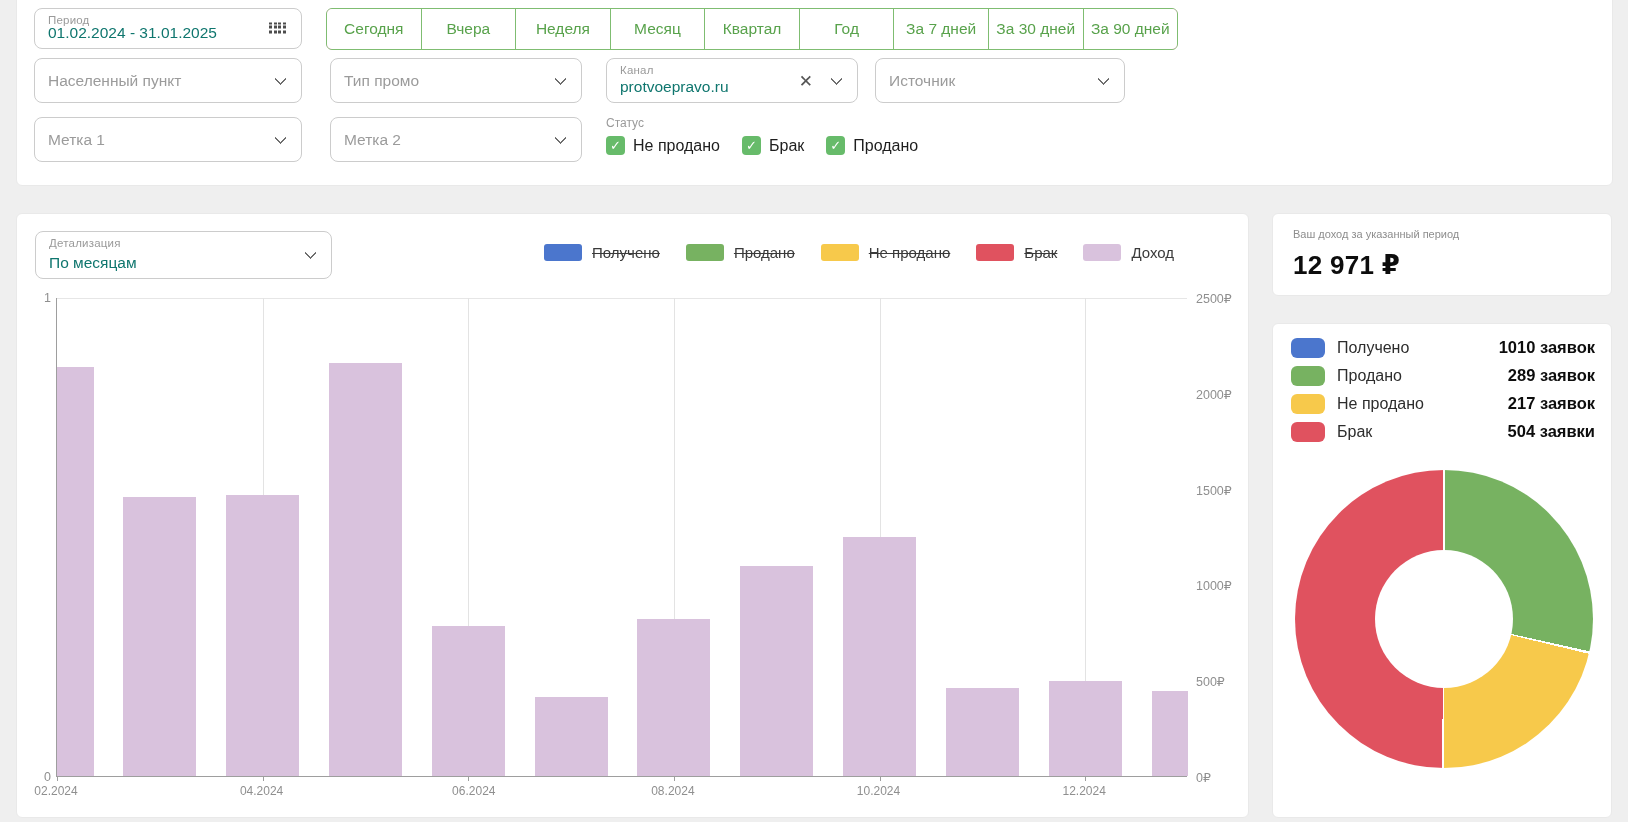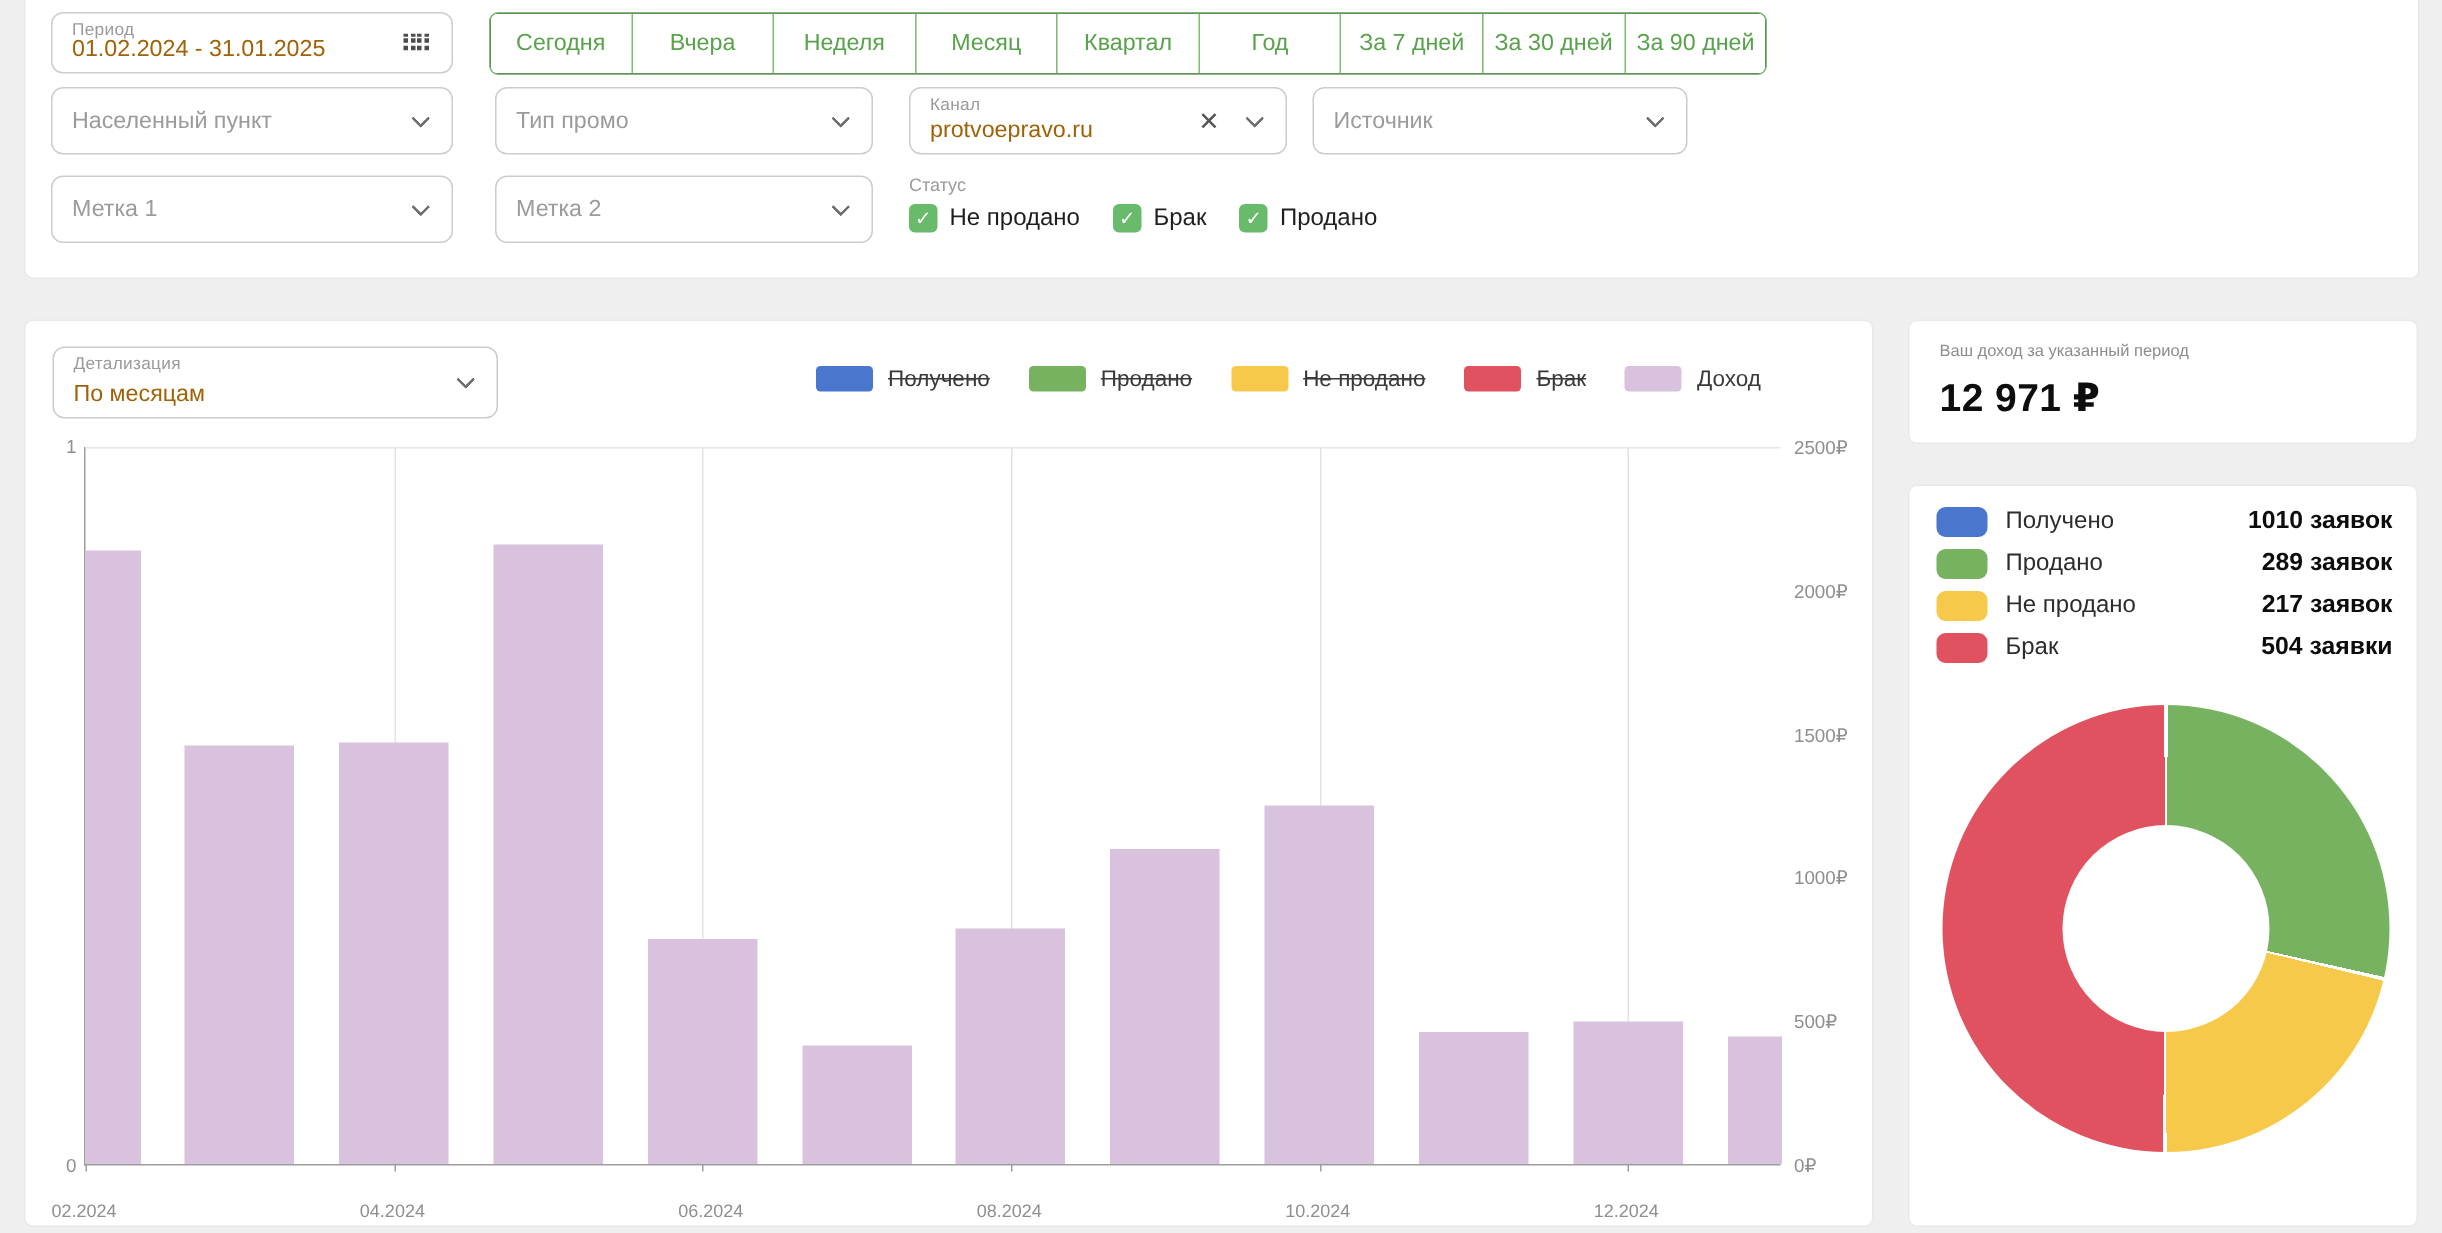--- a/index.html
+++ b/index.html
@@ -15,21 +15,21 @@
   }
   
   #filterCard { left:16px; top:-6px; width:1597px; height:192px; }
   .outlined {
     position:absolute; border:1px solid #ccc; border-radius:8px; background:#fff; cursor:pointer;
   }
   .float-label {
     position:absolute; left:13px; top:5px; font-size:11.5px; color:#9a9a9a; letter-spacing:.2px;
   }
   .field-value {
-    position:absolute; left:13px; bottom:6px; font-size:15.5px; color:#a16207;
+    position:absolute; left:13px; bottom:6px; font-size:15.5px; color:#0f766e;
   }
   .placeholder-value {
     position:absolute; left:13px; top:50%; transform:translateY(-50%); font-size:15.5px; color:#9b9b9b;
   }
   .chev {
     position:absolute; right:16px; top:50%; width:9px; height:9px;
     border-right:2px solid #6e6e6e; border-bottom:2px solid #6e6e6e;
     transform:translateY(-72%) rotate(45deg); border-radius:1px;
   }
   .clear-x {
@@ -39,21 +39,21 @@
   
   .cal-icon { position:absolute; right:14px; top:50%; transform:translateY(-50%); width:18px; height:15px;
     display:grid; grid-template-columns:repeat(4,3px); grid-template-rows:repeat(3,3px); gap:1.5px; }
   .cal-icon i { background:#4c4c4c; }
   .cal-icon i:nth-child(-n+4){ height:2px; align-self:end; }
   
   #periodField { left:17px; top:13px; width:268px; height:41px; }
   
   #quickRanges {
     position:absolute; left:309px; top:13px; height:42px; width:852px;
-    display:flex; border:1.5px solid #7fbd71; border-radius:6px; overflow:hidden; background:#000000;
+    display:flex; border:1.5px solid #7fbd71; border-radius:6px; overflow:hidden; background:#f9a8d4;
   }
   #quickRanges .qbtn {
     flex:1 1 0; display:flex; align-items:center; justify-content:center;
     font-size:15.5px; color:#58a24b; border-right:1.5px solid #7fbd71; cursor:pointer; background:#fff;
     white-space:nowrap; padding:0 6px;
   }
   #quickRanges .qbtn:last-child { border-right:none; }
   
   .sel { height:45px; }
   
@@ -79,21 +79,21 @@
     border-left:1px solid #9e9e9e; border-bottom:1px solid #9e9e9e; }
   #plot .topline { position:absolute; left:0; right:0; top:0; height:1px; background:#e6e6e6; }
   .vgrid { position:absolute; top:0; bottom:0; width:1px; background:#e3e3e3; }
   .vtick { position:absolute; bottom:-5px; height:5px; width:1px; background:#9e9e9e; }
   .bar { position:absolute; bottom:0; background:#d9c2dd; }
   .xlab { position:absolute; font-size:12px; color:#8f8f8f; transform:translateX(-50%); white-space:nowrap; }
   .yr-lab { position:absolute; left:0; transform:translateY(-50%); font-size:12.5px; color:#8f8f8f; }
   .yl-lab { position:absolute; right:0; transform:translateY(-50%); font-size:12.5px; color:#8f8f8f; }
   #yRight { position:absolute; left:1179px; top:84px; width:52px; height:479px; }
   #yLeft  { position:absolute; left:14px; top:84px; width:20px; height:479px; }
-  #xLabels { position:absolute; left:39px; top:570px; width:1131px; height:16px;margin-top:16px; }
+  #xLabels { position:absolute; left:39px; top:570px; width:1131px; height:16px; }
   
   #incomeCard { left:1272px; top:213px; width:340px; height:83px; }
   #incomeTitle { position:absolute; left:20px; top:14px; font-size:11px; color:#8d8d8d; }
   #incomeValue { position:absolute; left:20px; top:36px; font-size:26px; font-weight:700; color:#0d0d0d; letter-spacing:.3px; }
   #statsCard { left:1272px; top:323px; width:340px; height:495px; }
   #statsList { position:absolute; left:18px; top:13px; right:16px; display:flex; flex-direction:column; gap:7px; }
   .st-row { display:flex; align-items:center; height:21px; }
   .st-swatch { width:34px; height:20px; border-radius:6px; margin-right:12px; flex:0 0 auto; }
   .st-label { font-size:16px; color:#2d2d2d; flex:1 1 auto; }
   .st-value { font-size:16.5px; font-weight:700; color:#0d0d0d; white-space:nowrap; }

